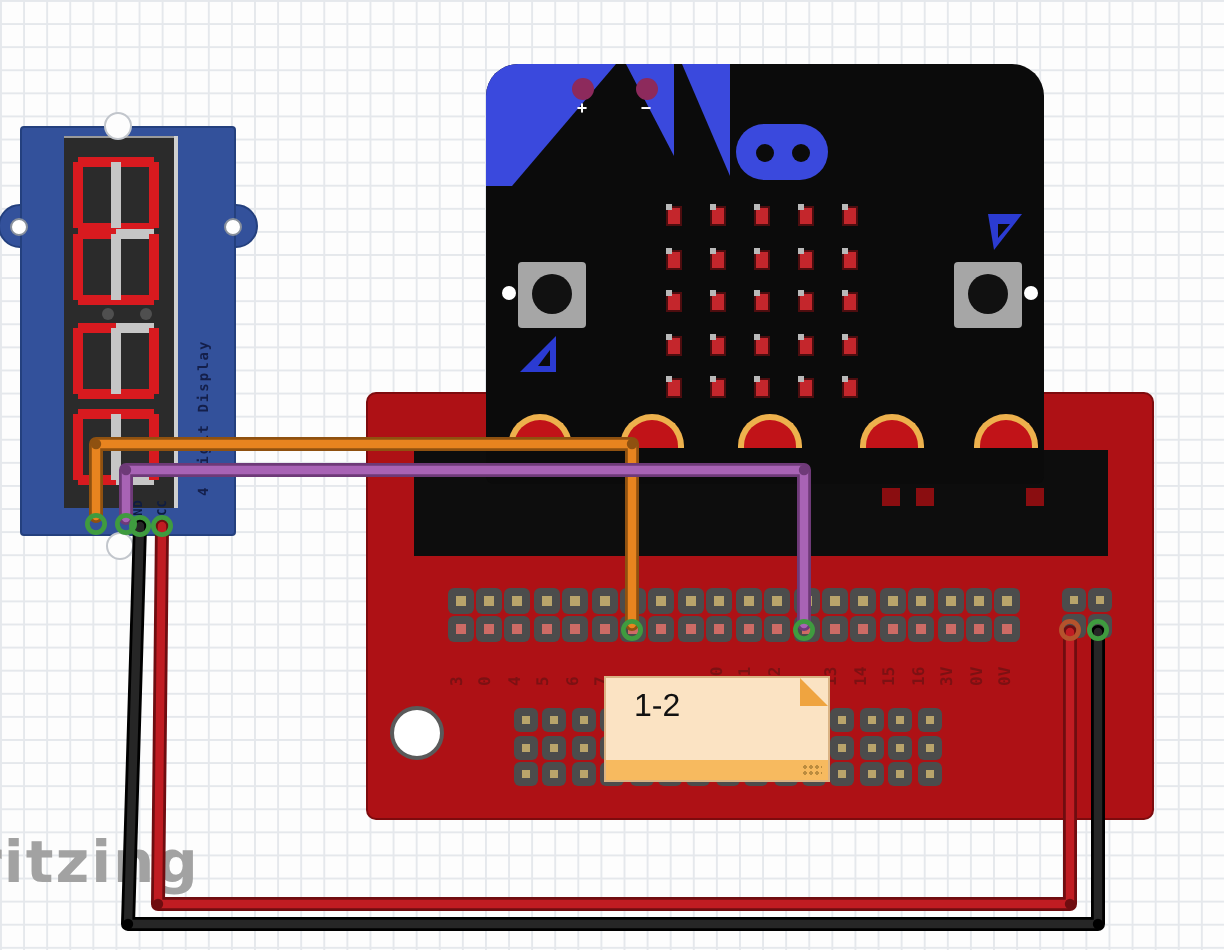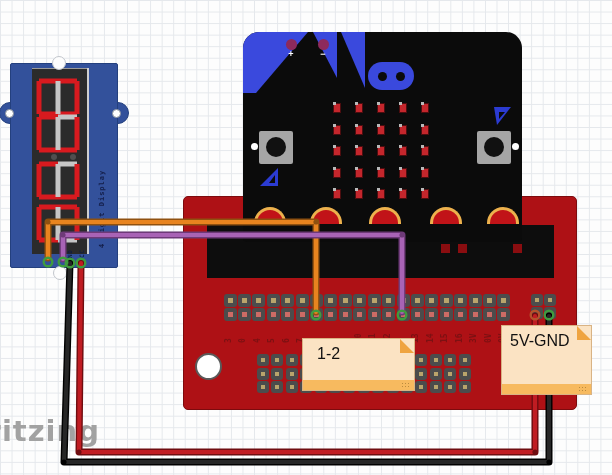--- a/index.html
+++ b/index.html
@@ -557,20 +557,14 @@
       <circle cx="535" cy="315" r="4.3" fill="none" stroke="#b5532c" stroke-width="2.4"></circle>
       <circle cx="549" cy="315" r="4.3" fill="none" stroke="#3f9b3f" stroke-width="2.4"></circle>
     </svg>
 
   <div class="note" style="left:302px;top:338px;width:113px;height:53px;">
     <div class="fold"></div>
     <div class="strip"></div>
     <div class="grip"></div>
     <div class="txt">1-2</div>
   </div>
-  <div class="note" style="left:501px;top:325px;width:91px;height:70px;">
-    <div class="fold"></div>
-    <div class="strip"></div>
-    <div class="grip"></div>
-    <div class="txt" style="left:8px;">5V-GND</div>
-  </div>
 
 </div>
 
 </body></html>

